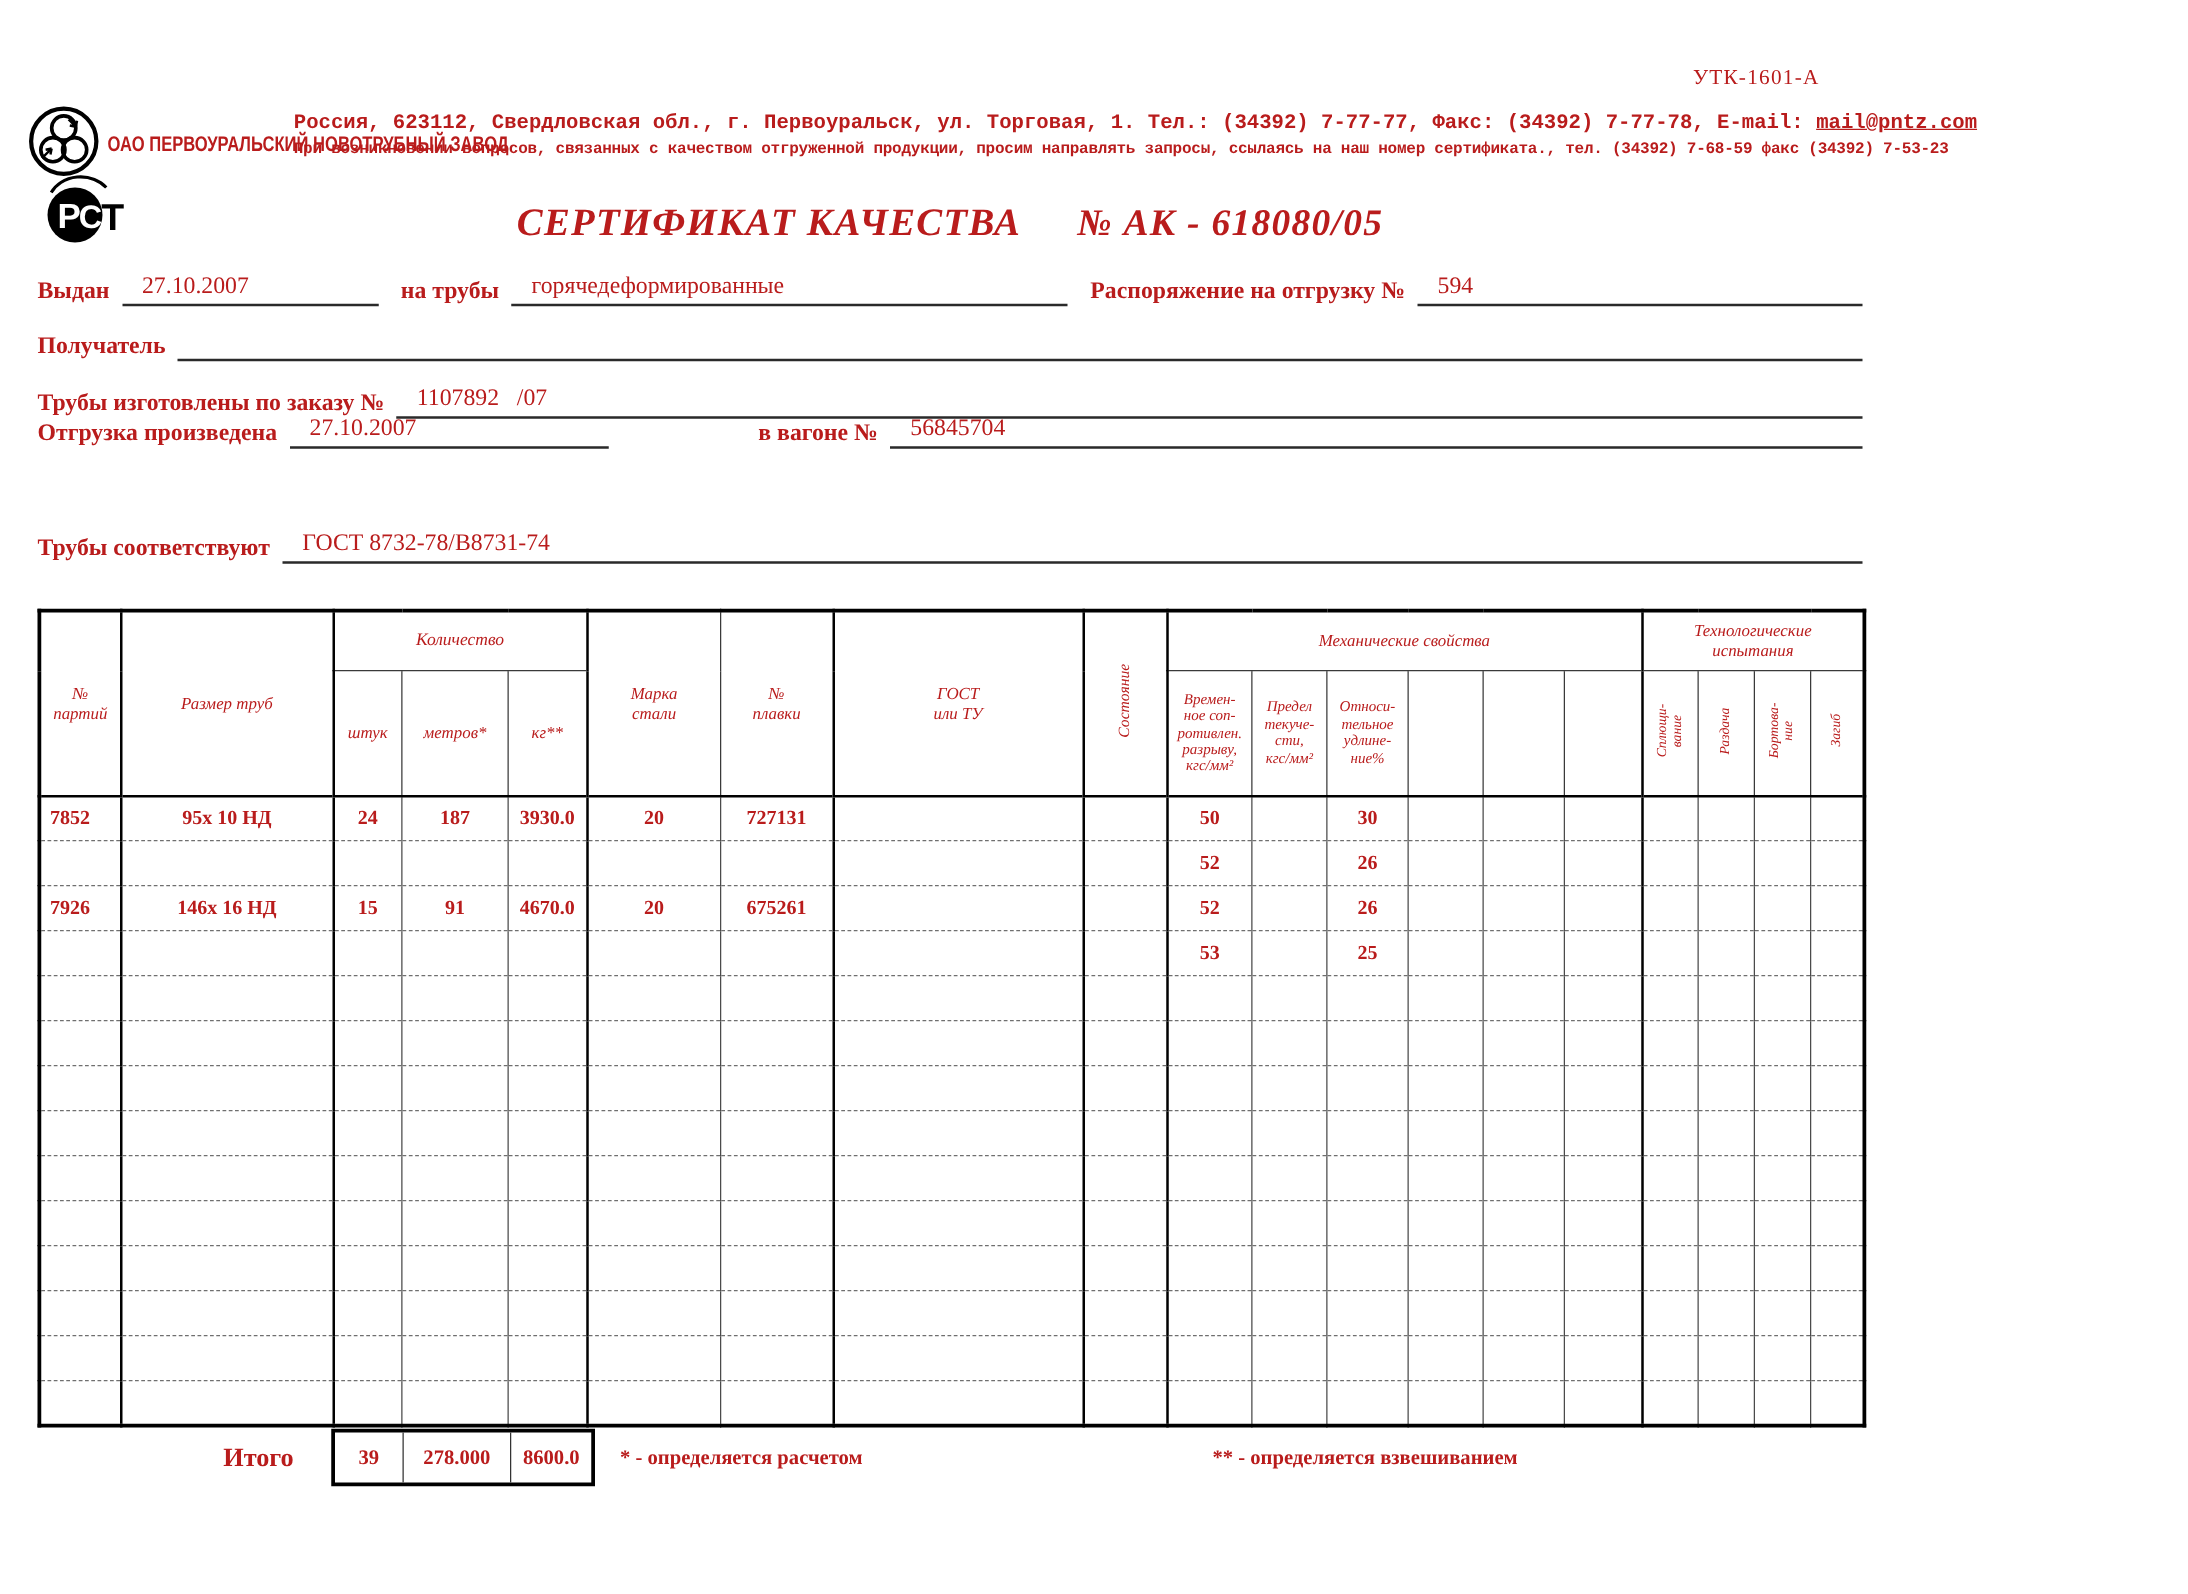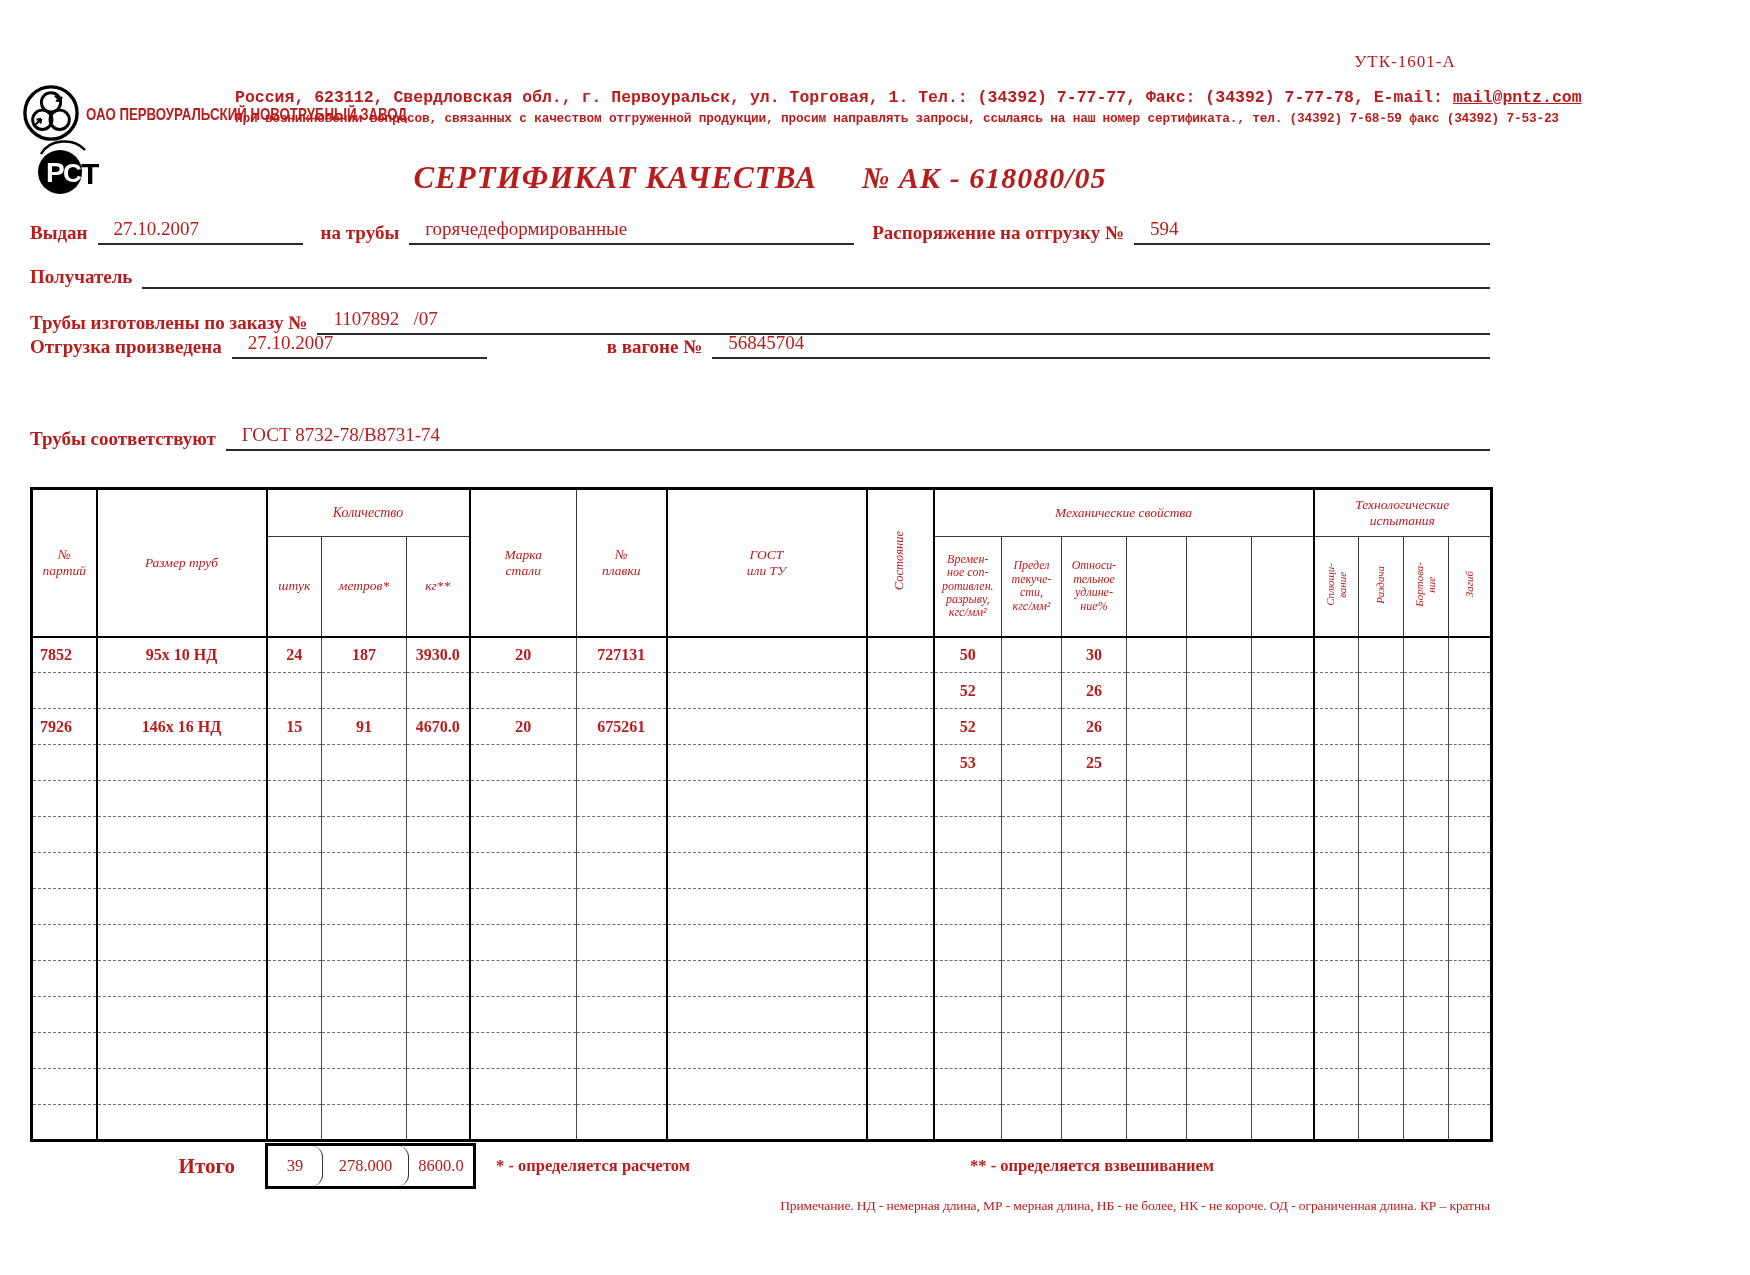--- a/index.html
+++ b/index.html
@@ -57,21 +57,21 @@
   tbody td:nth-child(1), tbody td:nth-child(2), tbody td:nth-child(5),
   tbody td:nth-child(7), tbody td:nth-child(8), tbody td:nth-child(9),
   tbody td:nth-child(15), th.br-thick { border-right:2.5px solid #000; }
   
   .totals-row { position:absolute; top:1141px; left:30px; width:1460px; height:50px;
                 display:flex; align-items:center; }
   .totals-label { width:235px; text-align:right; padding-right:30px; font-size:21px;
                   font-weight:bold; }
   .totals-box { display:flex; border:3px solid #000; height:46px; align-items:stretch; }
   .tb-cell { display:flex; align-items:center; justify-content:center;
-             font-size:16.5px; font-weight:normal; border-right:1px solid #333;border-radius:11px; }
+             font-size:16.5px; font-weight:bold; border-right:1px solid #333; }
   .tb-cell:last-child { border-right:none; }
   .w-pieces { width:55px; } .w-meters { width:86px; } .w-kg { width:64px; }
   .footnote { font-size:16.5px; font-weight:bold; margin-left:20px; white-space:nowrap; }
   .fn2 { position:absolute; left:940px; margin-left:0; }
   .note { position:absolute; top:1198px; left:30px; width:1460px; text-align:right;
           font-size:13.5px; letter-spacing:-0.1px; }
 </style>
 </head>
 <body>
 
@@ -518,15 +518,14 @@
     <div class="totals-label">Итого</div>
     <div class="totals-box">
       <div class="tb-cell w-pieces">39</div>
       <div class="tb-cell w-meters">278.000</div>
       <div class="tb-cell w-kg">8600.0</div>
     </div>
     <div class="footnote">* - определяется расчетом</div>
     <div class="footnote fn2">** - определяется взвешиванием</div>
   </div>
 
-  <div class="note">Примечание. НД - немерная длина, МР - мерная длина, НБ - не более, НК - не короче. ОД - ограниченная длина. КР – кратны</div>
 
 </div>
 
 </body></html>

